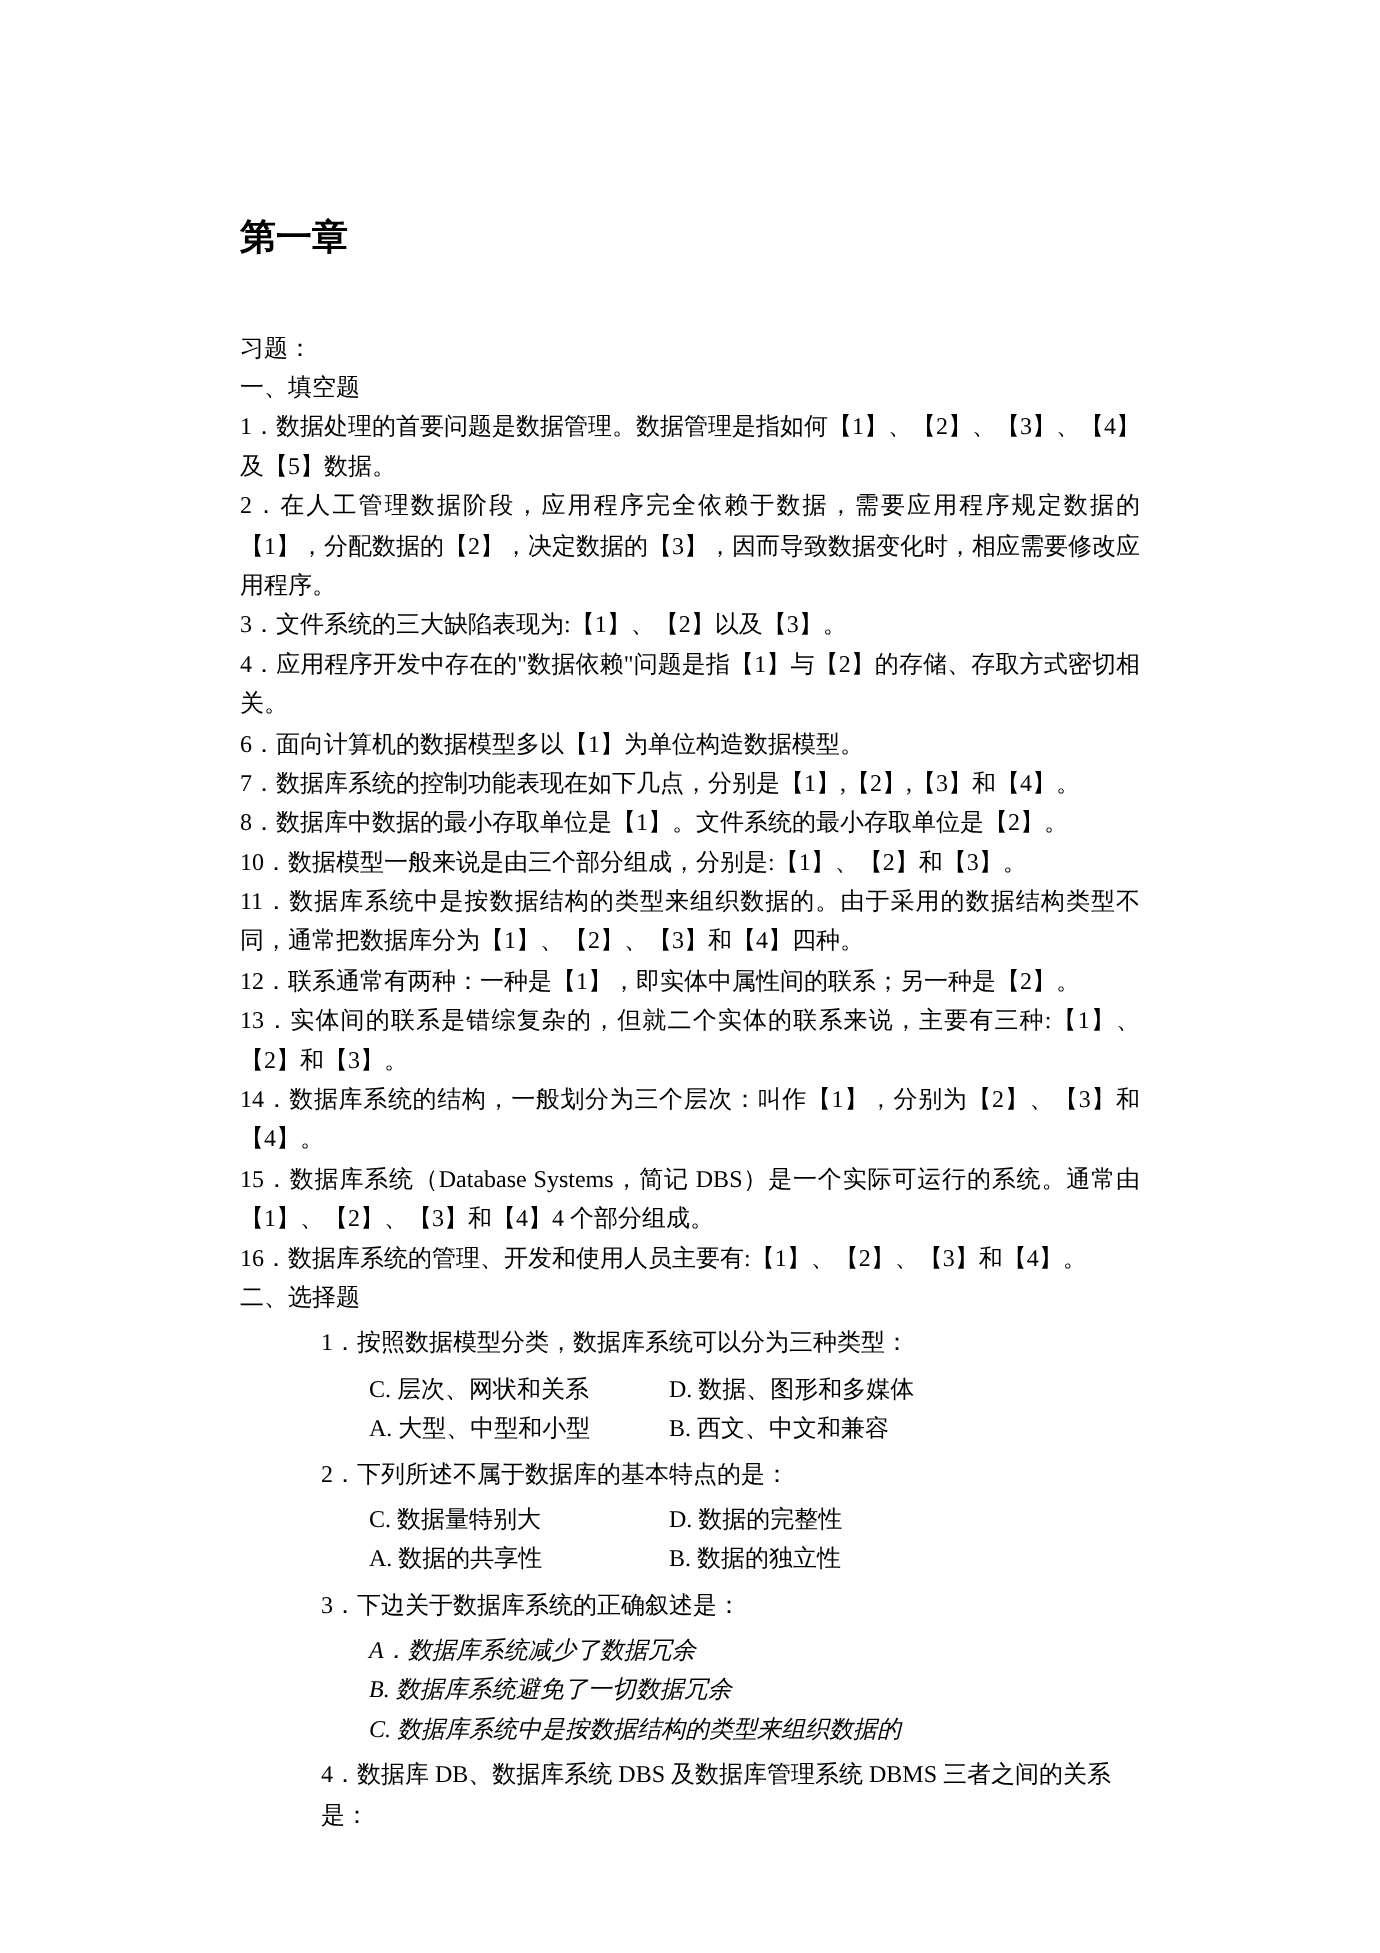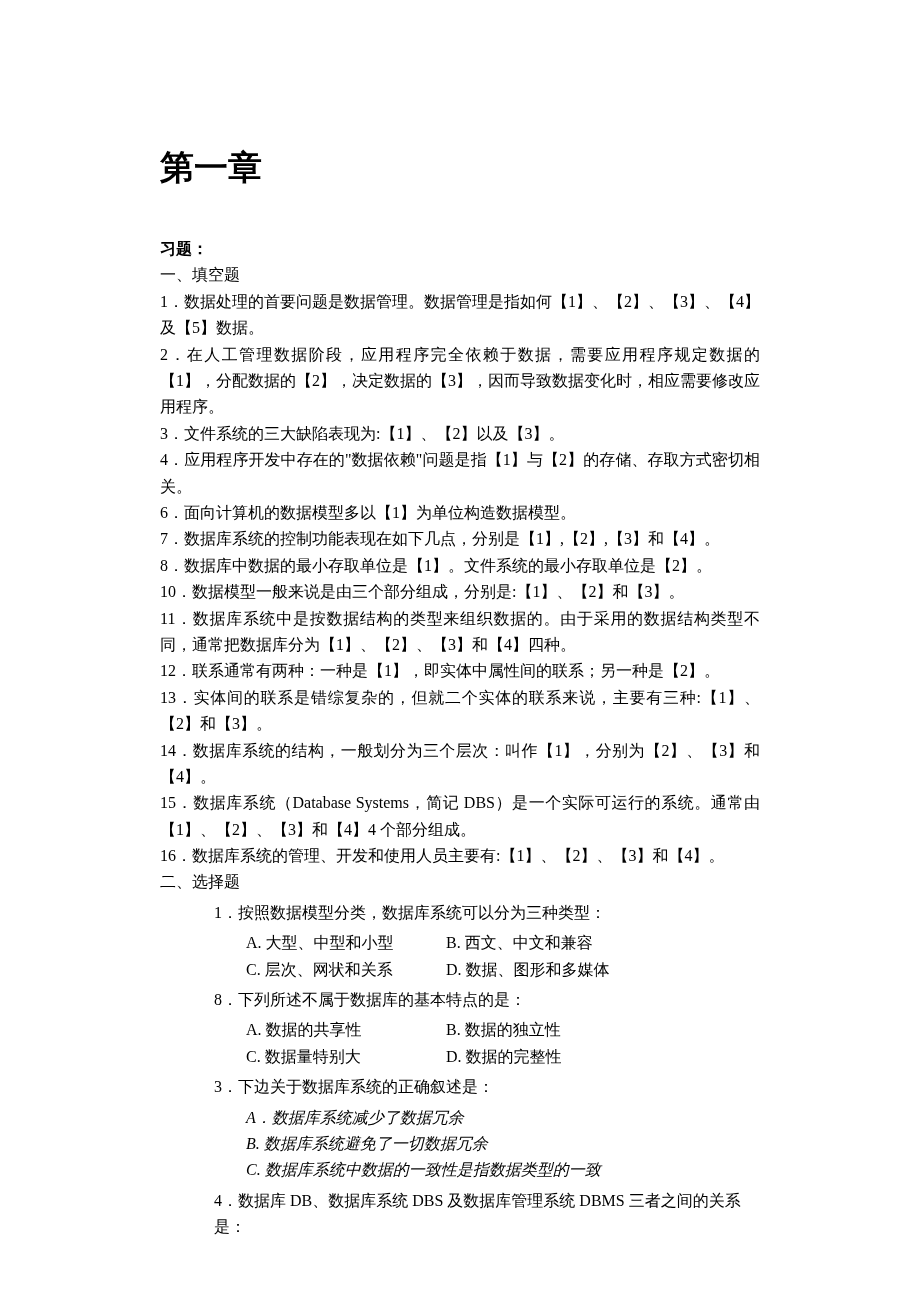--- a/index.html
+++ b/index.html
@@ -11,26 +11,26 @@
     line-height: 1.65;
     color: #000;
   }
   .page {
     width: 920px;
     min-height: 1302px;
     box-sizing: border-box;
     padding: 140px 160px 60px 160px;
   }
   .chapter-title {
-    font-size: 34px;
+    font-size: 24px;
     font-weight: bold;
     margin-bottom: 40px;
   }
   .section-label {
-    font-weight: bold;
+    font-weight: normal;
     margin-top: 16px;
   }
   .fill-item {
     text-align: justify;
     margin: 0;
   }
   .choice-block {
     padding-left: 50px;
   }
   .choice-q {
@@ -77,47 +77,47 @@
       <p class="fill-item">15．数据库系统（Database Systems，简记 DBS）是一个实际可运行的系统。通常由【1】、【2】、【3】和【4】4 个部分组成。</p>
       <p class="fill-item">16．数据库系统的管理、开发和使用人员主要有:【1】、【2】、【3】和【4】。</p>
     </div>
 
   <div>二、选择题</div>
 
   <div class="choice-block" id="choice-container">
       <p class="choice-q">1．按照数据模型分类，数据库系统可以分为三种类型：</p>
       <div class="choice-opts">
         <div class="opt-row">
+          <span class="col w1">C.  层次、网状和关系</span>
+          <span class="col w2">D.  数据、图形和多媒体</span>
+        </div>
+        <div class="opt-row">
           <span class="col w1">A.  大型、中型和小型</span>
           <span class="col w2">B.  西文、中文和兼容</span>
         </div>
+      </div>
+      <p class="choice-q">2．下列所述不属于数据库的基本特点的是：</p>
+      <div class="choice-opts">
         <div class="opt-row">
-          <span class="col w1">C.  层次、网状和关系</span>
-          <span class="col w2">D.  数据、图形和多媒体</span>
+          <span class="col w1">C.  数据量特别大</span>
+          <span class="col w2">D.  数据的完整性</span>
         </div>
-      </div>
-      <p class="choice-q">8．下列所述不属于数据库的基本特点的是：</p>
-      <div class="choice-opts">
         <div class="opt-row">
           <span class="col w1">A.  数据的共享性</span>
           <span class="col w2">B.  数据的独立性</span>
-        </div>
-        <div class="opt-row">
-          <span class="col w1">C.  数据量特别大</span>
-          <span class="col w2">D.  数据的完整性</span>
         </div>
       </div>
       <p class="choice-q">3．下边关于数据库系统的正确叙述是：</p>
       <div class="choice-opts">
         <div class="opt-row">
           <span class="col wlong">A．数据库系统减少了数据冗余</span>
         </div>
         <div class="opt-row">
           <span class="col wlong">B.  数据库系统避免了一切数据冗余</span>
         </div>
         <div class="opt-row">
-          <span class="col wlong">C.  数据库系统中数据的一致性是指数据类型的一致</span>
+          <span class="col wlong">C.  数据库系统中是按数据结构的类型来组织数据的</span>
         </div>
       </div>
       <p class="choice-q">4．数据库 DB、数据库系统 DBS 及数据库管理系统 DBMS 三者之间的关系是：</p>
     </div>
 
 </div>
 
 </body></html>

